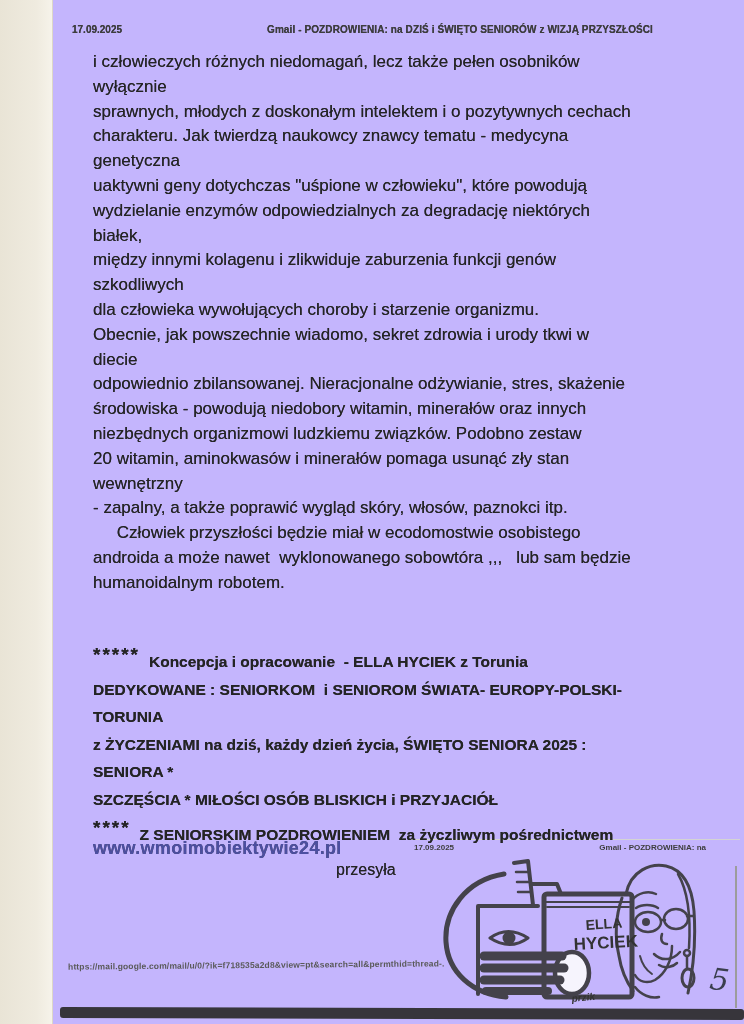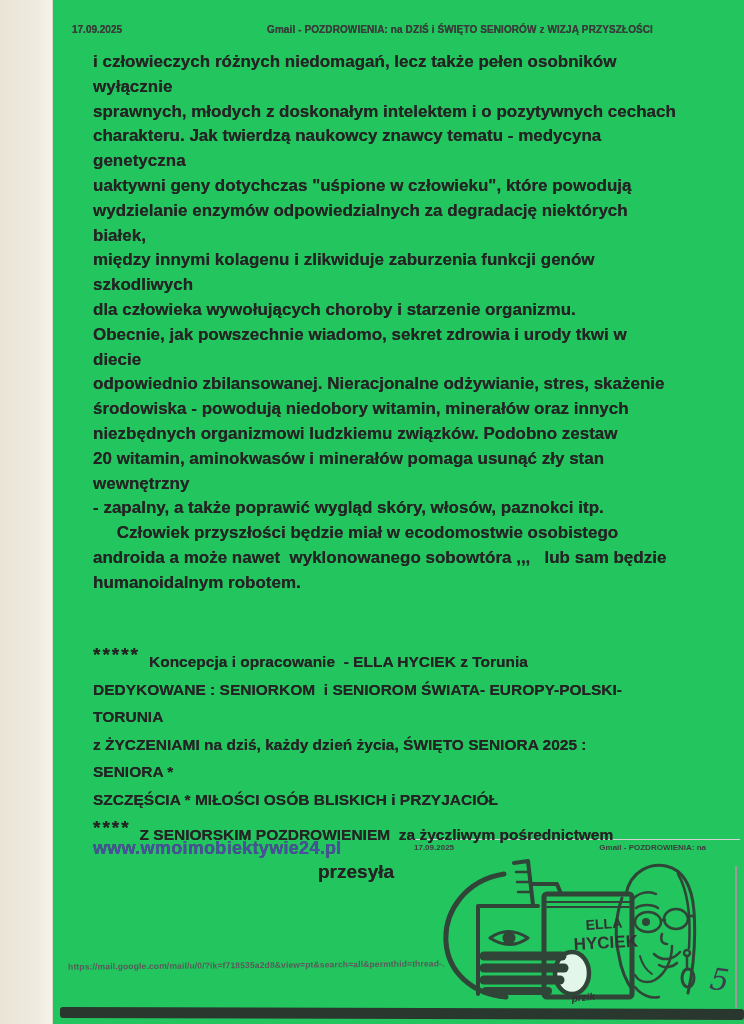--- a/index.html
+++ b/index.html
@@ -1,43 +1,43 @@
 <!DOCTYPE html>
 <html><head>
 <meta charset="utf-8">
 <style>
   html,body{margin:0;padding:0;background:#e8e4d7;}
   #page{position:relative;width:744px;height:1024px;overflow:hidden;
-        background:#22c55e;font-family:"Liberation Sans",sans-serif;color:#222;}
+        background:#c4b5fd;font-family:"Liberation Sans",sans-serif;color:#222;}
   
   .scan-left{position:absolute;left:0;top:0;width:52px;height:1024px;
              background:linear-gradient(90deg,#e9e4d6 0%,#efebdf 70%,#f6f3ea 100%);
              border-right:1px solid #ddd7c8;}
   .scan-bottom-bar{position:absolute;left:60px;right:0;top:1008px;height:11px;
              background:#2a2a2a;border-radius:3px;opacity:.92;transform:rotate(.15deg);}
   .scan-right-line{position:absolute;left:735px;top:866px;width:2px;height:142px;background:#9c9c9c;}
   .attach-rule{position:absolute;left:408px;top:839px;width:332px;height:1px;background:#d4d4d4;}
 
   .ink{text-shadow:0 0 .5px rgba(34,34,34,.8);}
   
   .header-date{position:absolute;left:72px;top:24px;font-size:10px;font-weight:700;color:#3d3d3d;}
   .header-title{position:absolute;left:176px;right:0;top:24px;text-align:center;
                 font-size:10px;font-weight:700;color:#3d3d3d;letter-spacing:.1px;}
   
   .body-text{position:absolute;left:93px;top:50px;width:600px;
-             font-size:17px;font-weight:700;line-height:24.8px;color:#242424;}
+             font-size:17px;font-weight:400;line-height:24.8px;color:#242424;}
   .body-line{white-space:pre-wrap;}
   
   .credits{position:absolute;left:93px;top:641px;width:620px;
            font-size:15.5px;font-weight:700;line-height:27.6px;color:#242424;}
   .credit-line{white-space:pre-wrap;}
   .stars{display:inline-block;vertical-align:6px;font-size:19px;letter-spacing:2px;margin-right:9px;}
   .website{position:absolute;left:93px;top:838px;font-size:18px;font-weight:700;
            color:#4c4fa1;letter-spacing:.3px;text-decoration:none;cursor:pointer;}
-  .sender-word{position:absolute;left:318px;top:861px;font-size:19px;font-weight:700;color:#242424;}
+  .sender-word{position:absolute;left:336px;top:861px;font-size:16px;font-weight:400;color:#242424;}
   
   .attach-date{position:absolute;left:414px;top:843px;font-size:8px;font-weight:700;color:#3d3d3d;}
   .attach-title{position:absolute;right:38px;top:843px;font-size:8px;font-weight:700;color:#3d3d3d;text-align:right;}
   
   .drawing{position:absolute;left:426px;top:856px;width:274px;height:152px;}
   .drawing svg{width:100%;height:100%;}
   
   .footer-url{position:absolute;left:68px;top:960px;font-size:8.5px;color:#5a5a5a;
               font-weight:700;letter-spacing:.15px;transform:rotate(-.5deg);}
   .page-number{position:absolute;left:710px;top:962px;font-size:30px;color:#3a3e4e;

